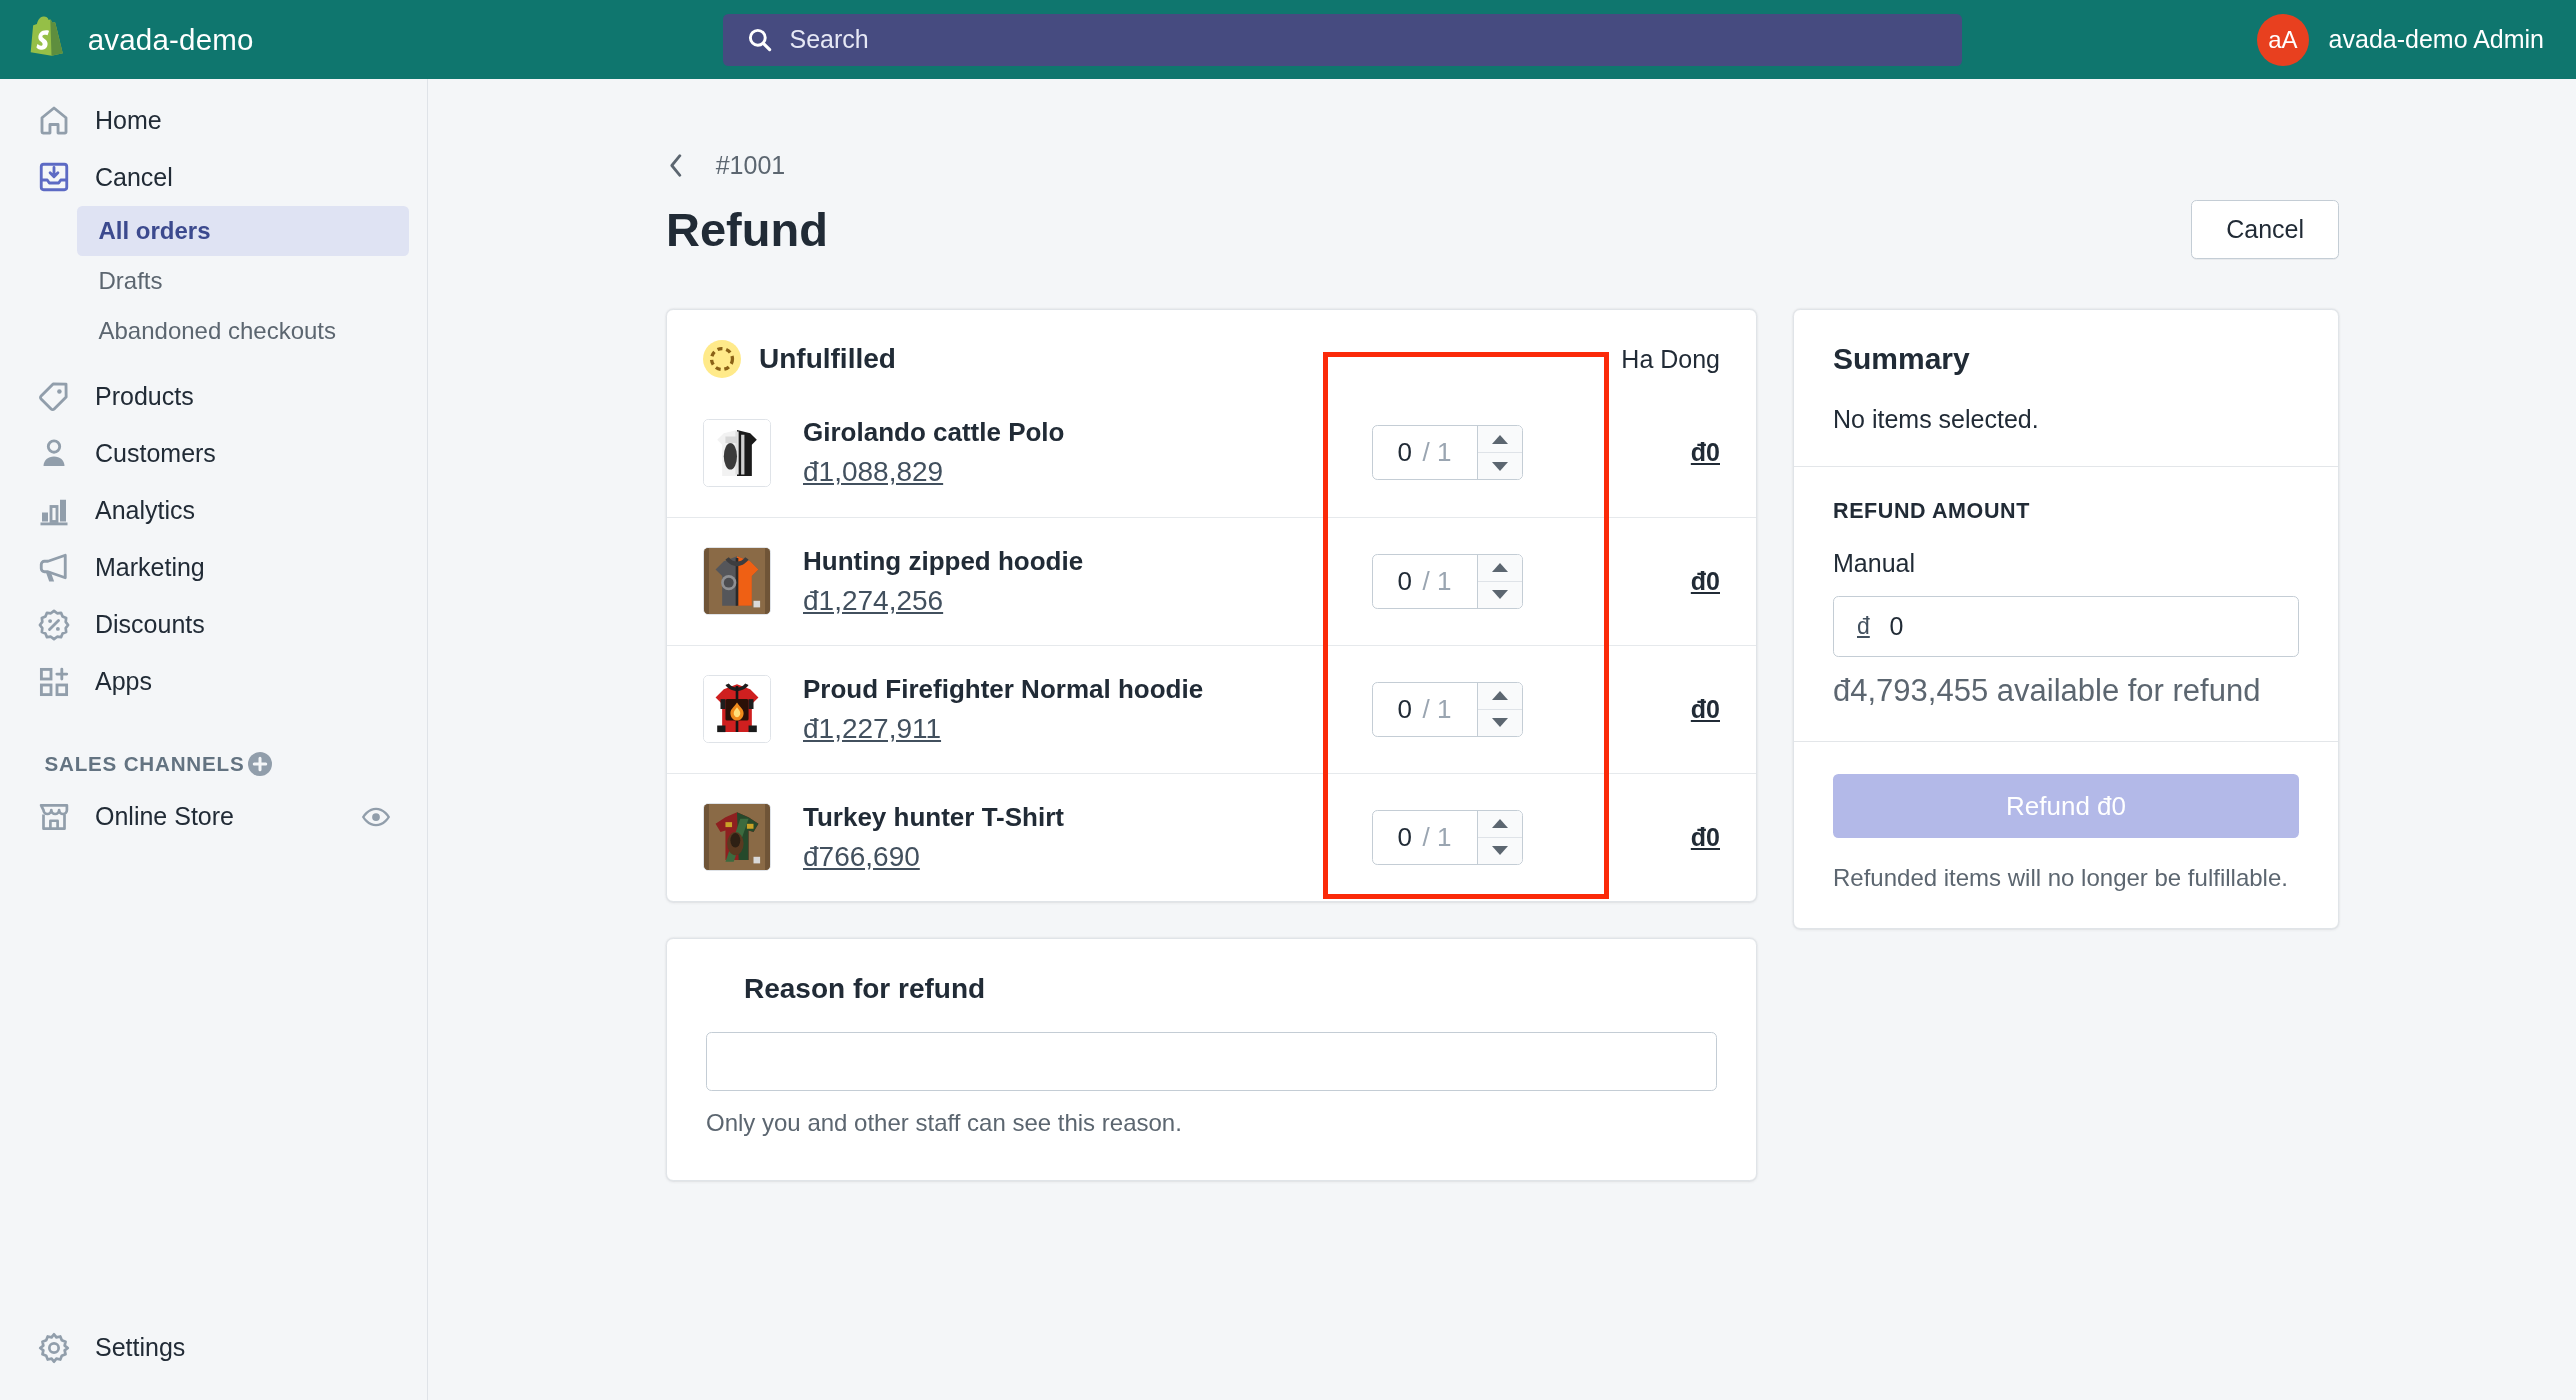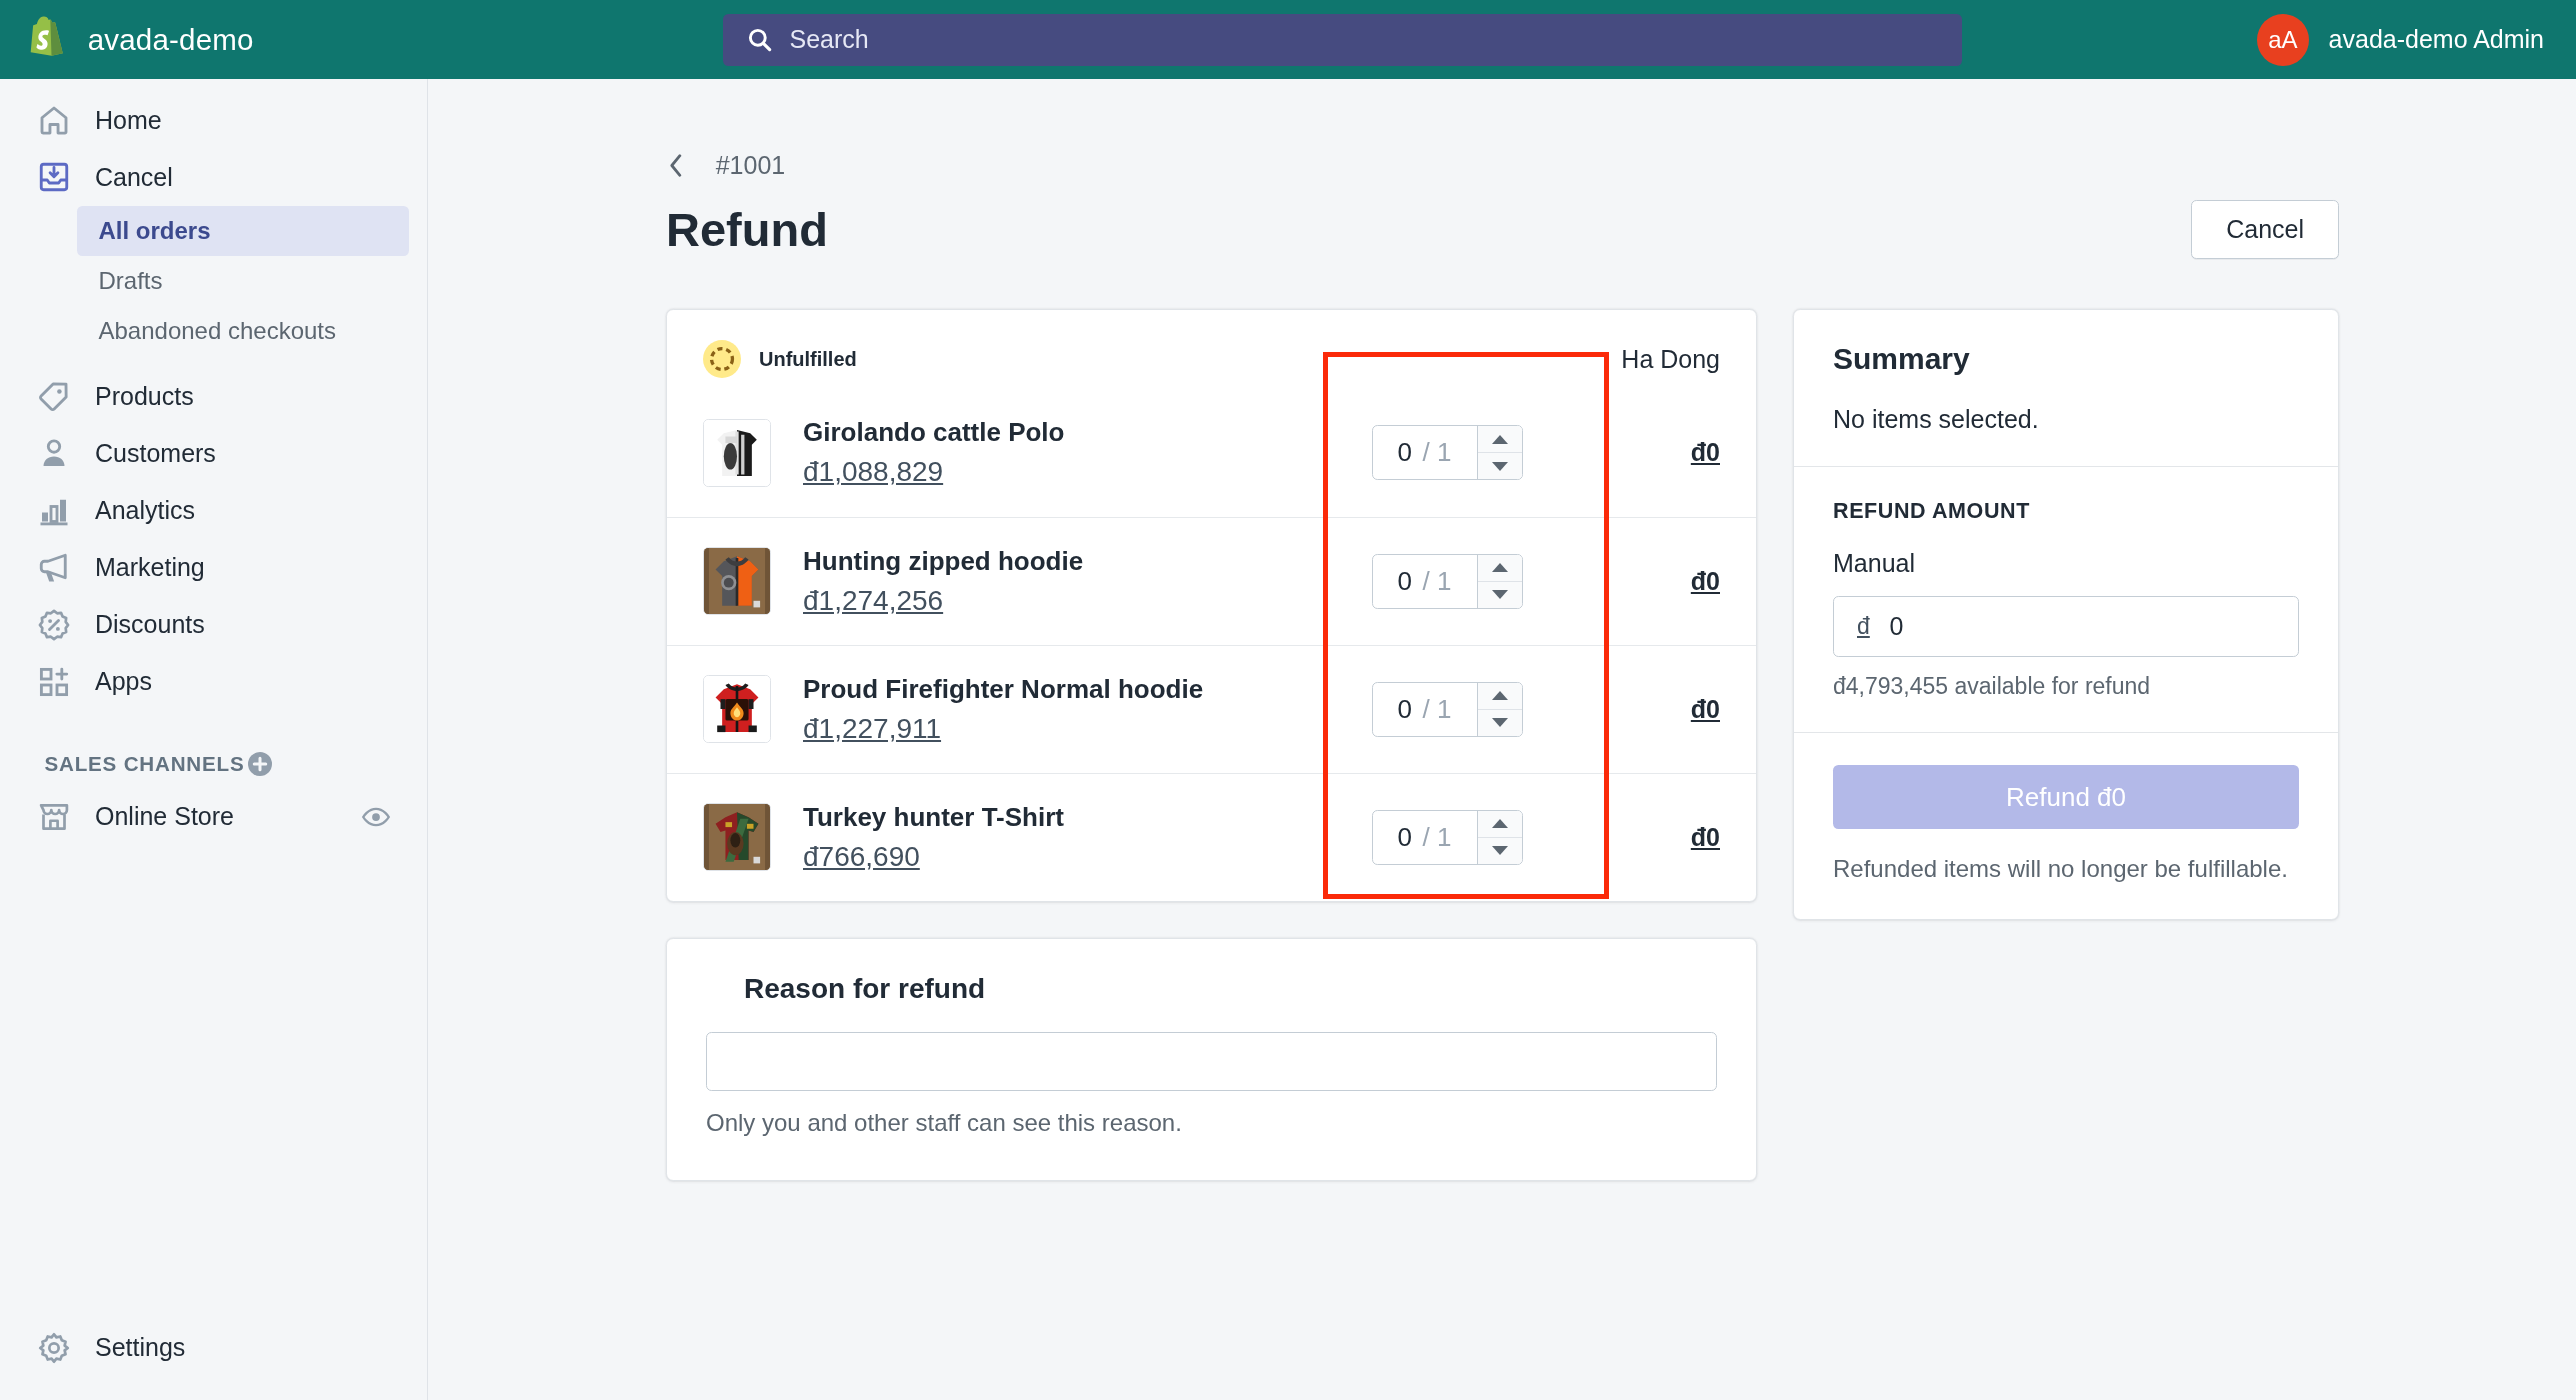--- a/index.html
+++ b/index.html
@@ -121,21 +121,21 @@
     background: #fff; border: 0.9px solid #e0e4e8; border-radius: 7.2px;
     box-shadow: 0 0 0 0.9px rgba(63,63,68,.02), 0 0.9px 2.7px rgba(63,63,68,.10);
   }
 
   .card-head {
     display: flex; align-items: center; justify-content: space-between;
     padding: 30px 36px 10.7px 36px;
   }
   .status-group { display: flex; align-items: center; gap: 18px; }
   .status-dot { width: 38px; height: 38px; flex: none; }
-  .status-label { font-size: 20px; font-weight: bold; color: #212b36; }
+  .status-label { font-size: 28px; font-weight: bold; color: #212b36; }
   .location-label { font-size: 25px; color: #212b36; }
 
   .line-item {
     display: flex; align-items: center;
     padding: 23px 36px; min-height: 128px;
     border-top: 0.9px solid #e6e9ec;
   }
   .line-item.first { border-top: none; }
   .thumb {
     width: 68px; height: 68px; flex: none;
@@ -207,21 +207,21 @@
     color: #212b36; margin-bottom: 25px;
   }
   .manual-label { font-size: 25px; color: #212b36; margin-bottom: 18px; }
   .manual-input-wrap {
     display: flex; align-items: center; gap: 19.7px;
     border: 0.9px solid #c4cdd5; border-radius: 5.4px; background: #fff;
     height: 61px; padding: 0 23px;
   }
   .manual-symbol { font-size: 23px; color: #42505e; text-decoration: underline; text-underline-offset: 1.8px;}
   .manual-value { font-size: 25px; color: #212b36; }
-  .avail-note { margin-top: 16px; font-size: 23px; color: #5c6670; }
+  .avail-note { margin-top: 16px; font-size: 31px; color: #5c6670; }
 
   .refund-btn {
     width: 100%; height: 64px; border: none; border-radius: 5.4px;
     background: #b3b9e8; color: #fff; font-size: 26px; cursor: default;
     font-family: "Liberation Sans", sans-serif;
   }
   .refund-note { margin-top: 23px; font-size: 24px; color: #5c6670; line-height: 1.45; }
 </style>
 </head>
 <body>

